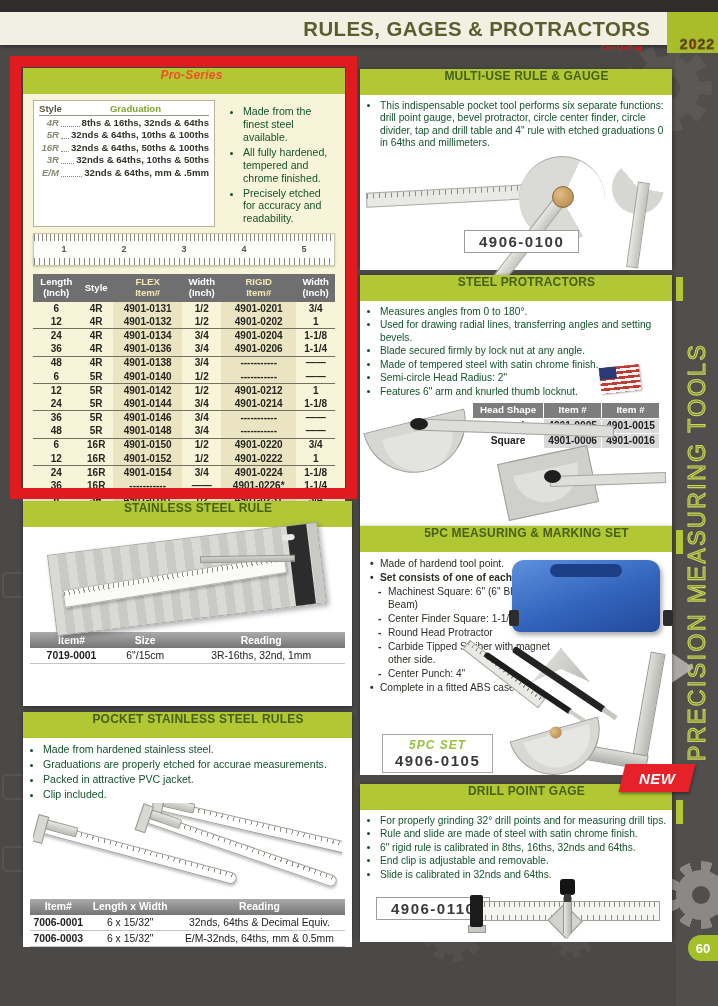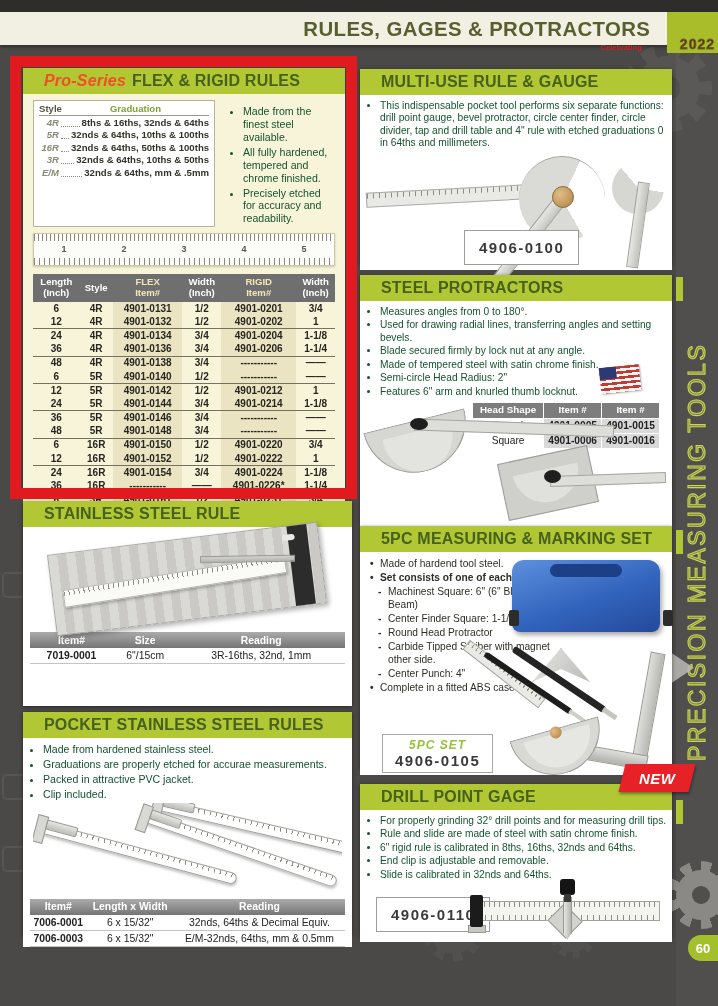--- a/index.html
+++ b/index.html
@@ -31,21 +31,21 @@
     background:repeating-conic-gradient(#8e8d8a 0 20deg,transparent 20deg 40deg);}
   .gear::after{content:"";position:absolute;inset:32%;border-radius:50%;background:#514f4d;}
   .gear.g1{left:676px;top:858px;width:50px;height:50px;opacity:.95;}
   .gear.g2{left:636px;top:44px;width:64px;height:64px;opacity:.16;}
   .gear.g3{left:430px;top:896px;width:46px;height:46px;opacity:.10;}
   .gear.g4{left:556px;top:906px;width:34px;height:34px;opacity:.10;}
   .puzzle{position:absolute;width:26px;height:26px;border:2px solid rgba(255,255,255,.07);border-radius:5px;}
 
   
   .secbar{height:26px;background:#b1c733;display:flex;align-items:center;padding-left:21px;
-    font-size:16px;font-weight:900;color:#47611d;letter-spacing:.2px;transform-origin:left;}
+    font-size:12px;font-weight:900;color:#47611d;letter-spacing:.2px;transform-origin:left;flex-direction:column;}
   .secbar .brand{color:#f04f23;font-style:italic;margin-right:6px;}
   .panel{position:absolute;box-shadow:0 1px 4px rgba(0,0,0,.45);}
   .panel-body{position:relative;background:#fff;width:100%;}
   ul.bullets{margin:5px 4px 0 20px;padding:0;color:#14532d;}
   ul.bullets li{font-size:10.6px;line-height:1.22;margin-bottom:2px;}
 
   
   .red-box{position:absolute;left:10px;top:44px;width:347px;height:443px;border:11px solid #e11a20;z-index:3;pointer-events:none;}
 
   
@@ -109,41 +109,41 @@
   .pr::before{content:"";position:absolute;left:-4px;top:-7px;width:9px;height:26px;background:#d8d8d4;border:1px solid #989892;}
   .pr::after{content:"";position:absolute;left:6px;top:-4px;width:30px;height:8px;background:linear-gradient(#e6e6e2,#bdbdb8);border:1px solid #989892;border-radius:2px;}
   .pr1{left:120px;top:18px;transform:rotate(13deg);}
   .pr2{left:2px;top:44px;transform:rotate(15deg);}
   .pr3{left:104px;top:40px;transform:rotate(19deg);}
 
   
   .mu-panel{left:360px;top:57px;width:312px;height:196px;background:#fff;}
   .mu-panel ul.bullets li{font-size:10.2px;}
   .itembox{position:absolute;background:#fff;border:1px solid #9c9c98;color:#3a3a3a;font-weight:900;
-    font-size:15px;letter-spacing:1.5px;padding:8px 14px;text-align:center;}
+    font-size:15px;letter-spacing:1.5px;padding:2px 14px;text-align:center;}
   .mu-art{position:absolute;left:4px;top:62px;width:300px;height:106px;}
   .mu-ruler{position:absolute;left:2px;top:26px;width:180px;height:15px;background:#e9e9e6;border:1px solid #aaaaa5;
     background-image:repeating-linear-gradient(90deg,#8d8d84 0 1px,transparent 1px 6px);background-size:100% 5px;background-repeat:no-repeat;
     transform:rotate(-3deg);}
   .mu-fan{position:absolute;left:155px;top:-6px;width:86px;height:86px;border-radius:50%;
     background:conic-gradient(from 150deg,#dadad7 0 235deg,transparent 235deg);border-top:1px solid #a5a5a0;}
   .mu-hub{position:absolute;left:188px;top:24px;width:22px;height:22px;border-radius:50%;
     background:radial-gradient(circle at 35% 35%,#e2bd86,#ad8345);border:1px solid #8a6c38;z-index:2;}
   .mu-arm{position:absolute;left:193px;top:34px;width:13px;height:118px;background:linear-gradient(90deg,#e6e6e3,#c6c6c1);
     border:1px solid #a2a29d;transform:rotate(38deg);transform-origin:top center;}
   .mu2-fan{position:absolute;left:248px;top:0px;width:52px;height:52px;border-radius:50%;
     background:conic-gradient(from 100deg,#d6d6d3 0 220deg,transparent 220deg);}
   .mu2-arm{position:absolute;left:268px;top:20px;width:12px;height:86px;background:linear-gradient(90deg,#e6e6e3,#c2c2bd);
     border:1px solid #a2a29d;transform:rotate(8deg);}
 
   .sp-panel{left:360px;top:263px;width:312px;height:249px;background:#fff;}
   .sp-panel ul.bullets li{font-size:10.2px;margin-bottom:1px;}
   table.prot{position:absolute;left:112px;top:96px;width:188px;border-collapse:separate;border-spacing:1.5px;}
   table.prot th{background:#7d7d7d;color:#fff;font-size:9.8px;font-weight:700;padding:2px 2px;line-height:1.1;}
-  table.prot td{font-size:10.2px;text-align:center;padding:1.5px 0;color:#222;background:#fff;}
+  table.prot td{font-size:10.2px;text-align:center;padding:1.5px 0;color:#222;background:#fff;font-weight:bold;}
   table.prot td.shade{background:#d9d9d9;font-weight:800;}
   .flag{position:absolute;left:240px;top:60px;width:40px;height:26px;transform:rotate(-6deg);
     background:repeating-linear-gradient(180deg,#c13a33 0 2.6px,#f4f4f2 2.6px 5.2px);box-shadow:1px 1px 2px rgba(0,0,0,.3);}
   .flag::before{content:"";position:absolute;left:0;top:0;width:17px;height:12px;background:#2c3a74;}
   .flag-label{position:absolute;left:262px;top:100px;font-size:7.5px;font-weight:700;color:#333;font-style:italic;}
   .sp-art{position:absolute;left:2px;top:110px;width:306px;height:112px;}
   .half-disc{position:absolute;background:#d6d6d3;border:1px solid #9e9e99;}
   .sp-l-head{left:6px;top:4px;width:104px;height:52px;border-radius:0 0 104px 104px;transform:rotate(-14deg);}
   .sp-l-head::after{content:"";position:absolute;inset:10px 16px 0 16px;border-radius:0 0 80px 80px;background:#e3e3e0;}
   .sp-l-blade{position:absolute;left:52px;top:6px;width:200px;height:12px;background:linear-gradient(#ececе9,#c9c9c4);
@@ -232,21 +232,20 @@
   <div class="rail-arrow"></div>
   <div class="gear g1"></div>
   <div class="page-badge">60</div>
   <div class="puzzle" style="left:2px;top:560px"></div>
   <div class="puzzle" style="left:2px;top:762px"></div>
   <div class="puzzle" style="left:2px;top:834px"></div>
 
   <section class="panel pro-panel">
     <div class="secbar">
       <span class="brand">Pro-Series</span>
-      <span>FLEX &amp; RIGID RULES</span>
     </div>
     <div class="pro-body">
       <div class="top-row">
         <div class="style-box">
           <div class="style-head">
             <span class="h1">Style</span>
             <span class="h2">Graduation</span>
           </div>
           <div>
               <div class="style-row">
@@ -593,21 +592,21 @@
   </section>
 
   <section class="panel sec set-panel">
     <div class="secbar">
       <span>5PC MEASURING &amp; MARKING SET</span>
     </div>
     <div class="panel-body" style="height:217px">
       <div class="rich">
           <div class="li bullet">
             <span class="mk">•</span>
-            <span class="tx">Made of hardend tool steel.</span>
+            <span class="tx">Made of hardend tool point.</span>
           </div>
           <div class="li bullet bold">
             <span class="mk">•</span>
             <span class="tx">Set consists of one of each:</span>
           </div>
           <div class="li dash">
             <span class="mk">-</span>
             <span class="tx">Machinest Square: 6" (6" Blade x 4" Beam)</span>
           </div>
           <div class="li dash">

